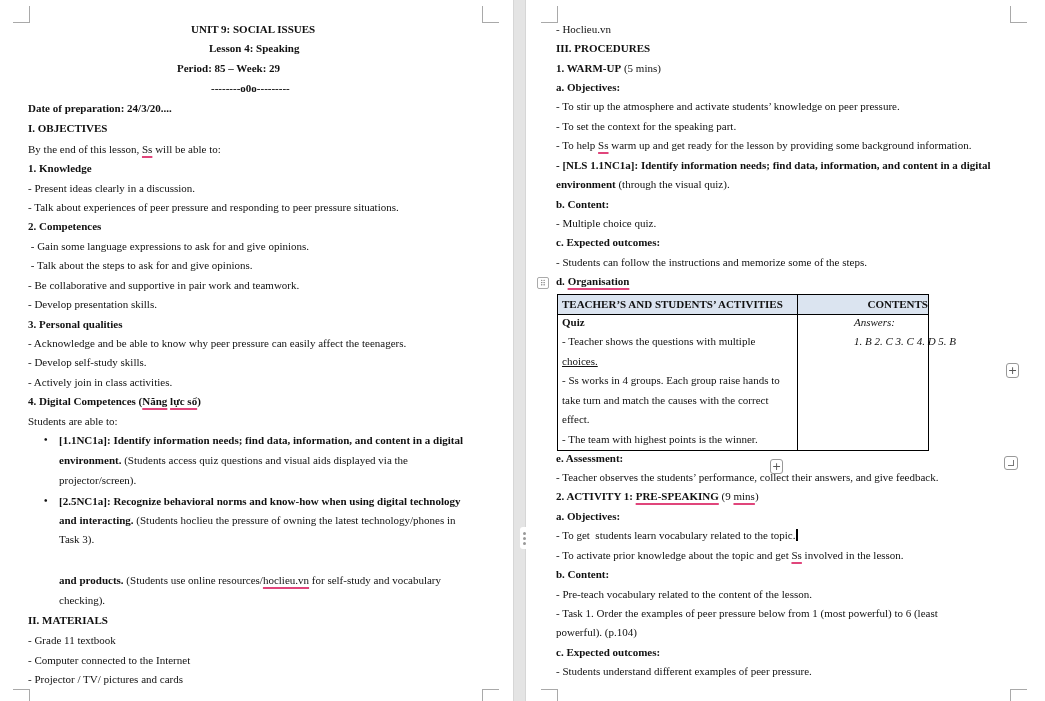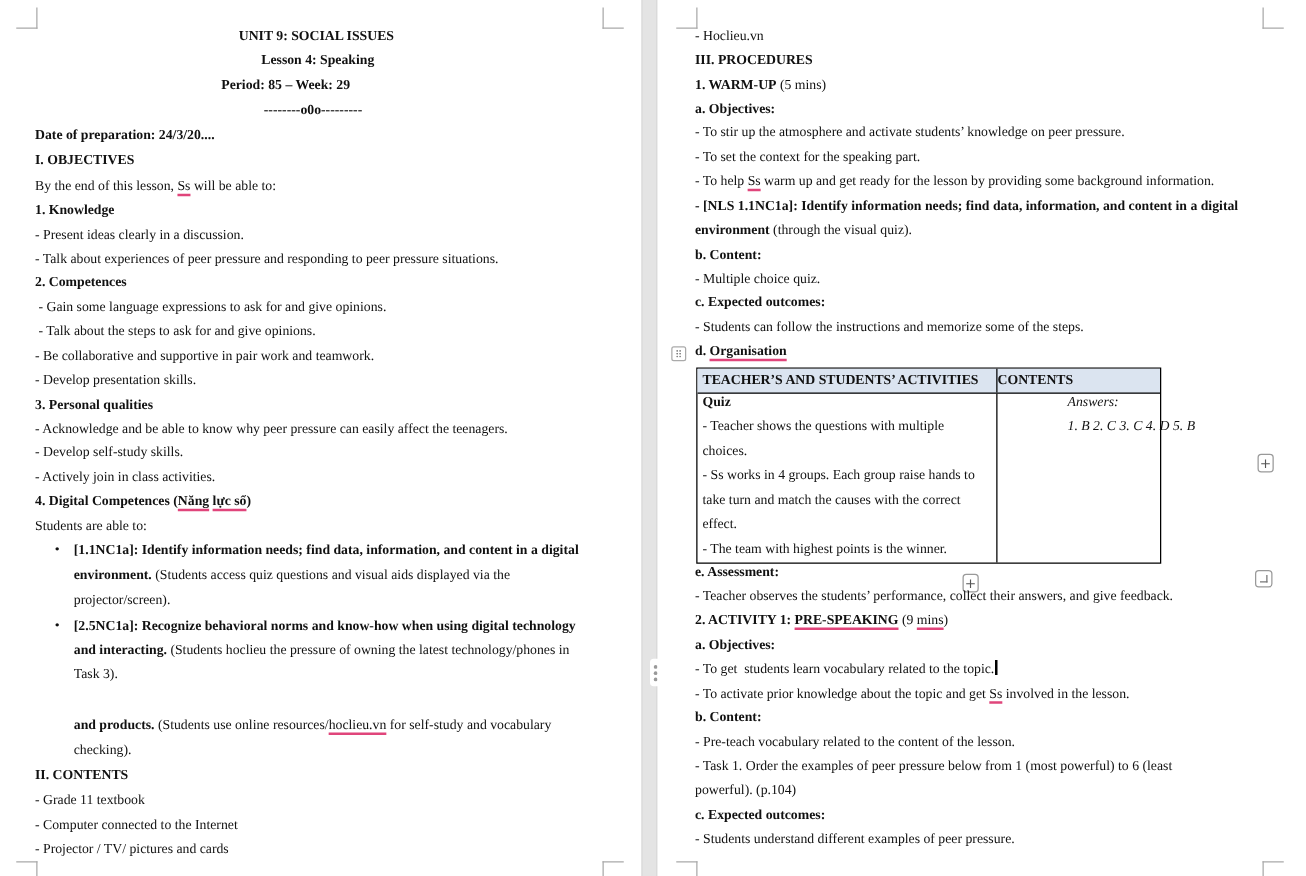--- a/index.html
+++ b/index.html
@@ -45,21 +45,21 @@
   #page-right .line { left:30px; }
   .table {
     position:absolute; left:31px; top:294px; width:372px; height:157px;
     border:1px solid #000; box-sizing:border-box; font-size:11px;
   }
   .thead {
     display:flex; height:20px; background:#dbe4f0; border-bottom:1px solid #000; box-sizing:border-box;
   }
   .th { font-weight:bold; line-height:18px; box-sizing:border-box; }
   .th.c1 { width:240px; padding-left:4px; border-right:1px solid #000; }
-  .th.c2 { flex:1; text-align:left; }
+  .th.c2 { flex:1; text-align:right; }
   .tbody { display:flex; height:135px;gap:16px; }
   .td1 { width:240px; border-right:1px solid #000; box-sizing:border-box; padding-left:4px; position:relative; }
   .td2 { flex:1; padding-left:4px; position:relative; }
   .cell-line { position:absolute; left:4px; white-space:nowrap; line-height:14px; }
   .tbl-handle {
     position:absolute; left:11px; top:277px; width:12px; height:12px; border:1px solid #aaa; border-radius:2px;
     background:#fff; font-size:8px; color:#777; text-align:center; line-height:11px; box-sizing:border-box;
   }
   .plus-btn {
     position:absolute; width:13px; height:15px; border:1px solid #999; border-radius:3px; background:#fff;
@@ -123,21 +123,21 @@
   <div class="line" style="left:59px;top:453px;"><b>environment.</b><span> (Students access quiz questions and visual aids displayed via the</span></div>
   <div class="line" style="left:59px;top:473px;">projector/screen).</div>
 
   <div class="line b bullet" style="left:59px;top:494px;">[2.5NC1a]: Recognize behavioral norms and know-how when using digital technology</div>
   <div class="line" style="left:59px;top:513px;"><b>and interacting.</b><span> (Students hoclieu the pressure of owning the latest technology/phones in</span></div>
   <div class="line" style="left:59px;top:532px;">Task 3).</div>
 
   <div class="line" style="left:59px;top:573px;"><b>and products.</b><span> (Students use online resources/</span><span class="sq">hoclieu.vn</span><span> for self-study and vocabulary</span></div>
   <div class="line" style="left:59px;top:593px;">checking).</div>
 
-  <div class="line b" style="top:613px;">II. CONTENTS</div>
+  <div class="line b" style="top:613px;">II. MATERIALS</div>
   <div class="line" style="top:633px;">- Grade 11 textbook</div>
   <div class="line" style="top:653px;">- Computer connected to the Internet</div>
   <div class="line" style="top:672px;">- Projector / TV/ pictures and cards</div>
 </div>
 
 <div class="page" id="page-right">
   <div class="crop tl" style="left:15px;top:6px;"></div>
   <div class="crop tr" style="left:484px;top:6px;"></div>
   <div class="crop bl" style="left:15px;top:689px;"></div>
   <div class="crop br" style="left:484px;top:689px;"></div>
@@ -161,21 +161,21 @@
 
   <div class="table">
     <div class="thead">
       <div class="th c1">TEACHER’S AND STUDENTS’ ACTIVITIES</div>
       <div class="th c2">CONTENTS</div>
     </div>
     <div class="tbody">
       <div class="td1">
         <div class="cell-line b" style="top:0px;">Quiz</div>
         <div class="cell-line" style="top:19px;">- Teacher shows the questions with multiple</div>
-        <div class="cell-line" style="top:39px;">choices.</div>
+        <div class="cell-line" style="top:39px;text-decoration:underline;">choices.</div>
         <div class="cell-line" style="top:58px;">- Ss works in 4 groups. Each group raise hands to</div>
         <div class="cell-line" style="top:78px;">take turn and match the causes with the correct</div>
         <div class="cell-line" style="top:97px;">effect.</div>
         <div class="cell-line" style="top:117px;">- The team with highest points is the winner.</div>
       </div>
       <div class="td2">
         <div class="cell-line it" style="top:0px;">Answers:</div>
         <div class="cell-line it" style="top:19px;">1. B 2. C 3. C 4. D 5. B</div>
       </div>
     </div>

